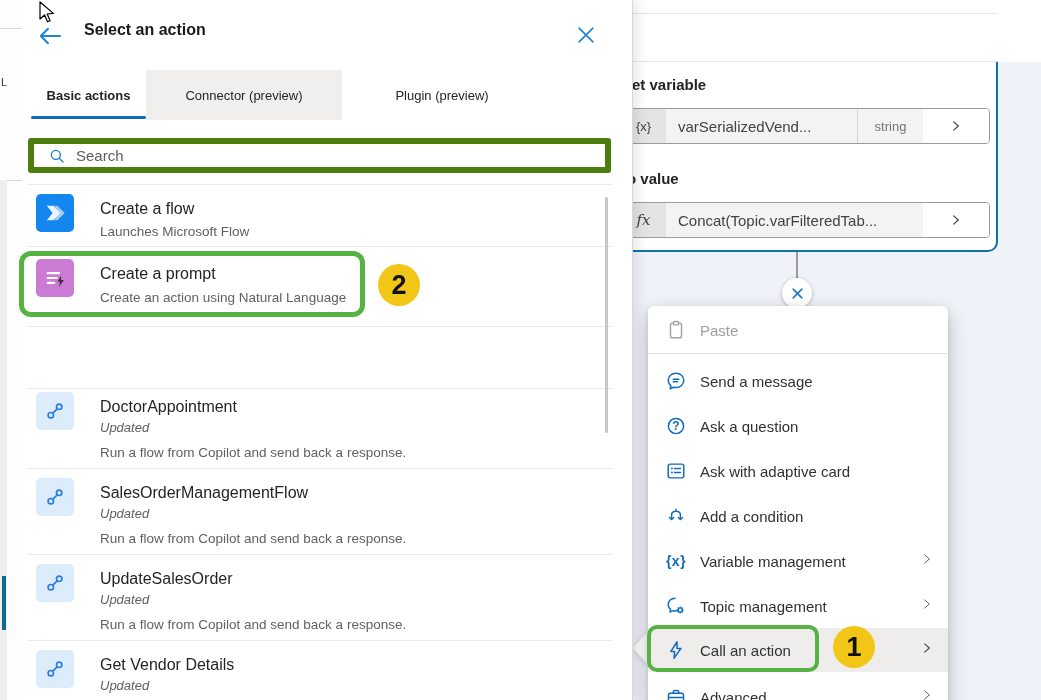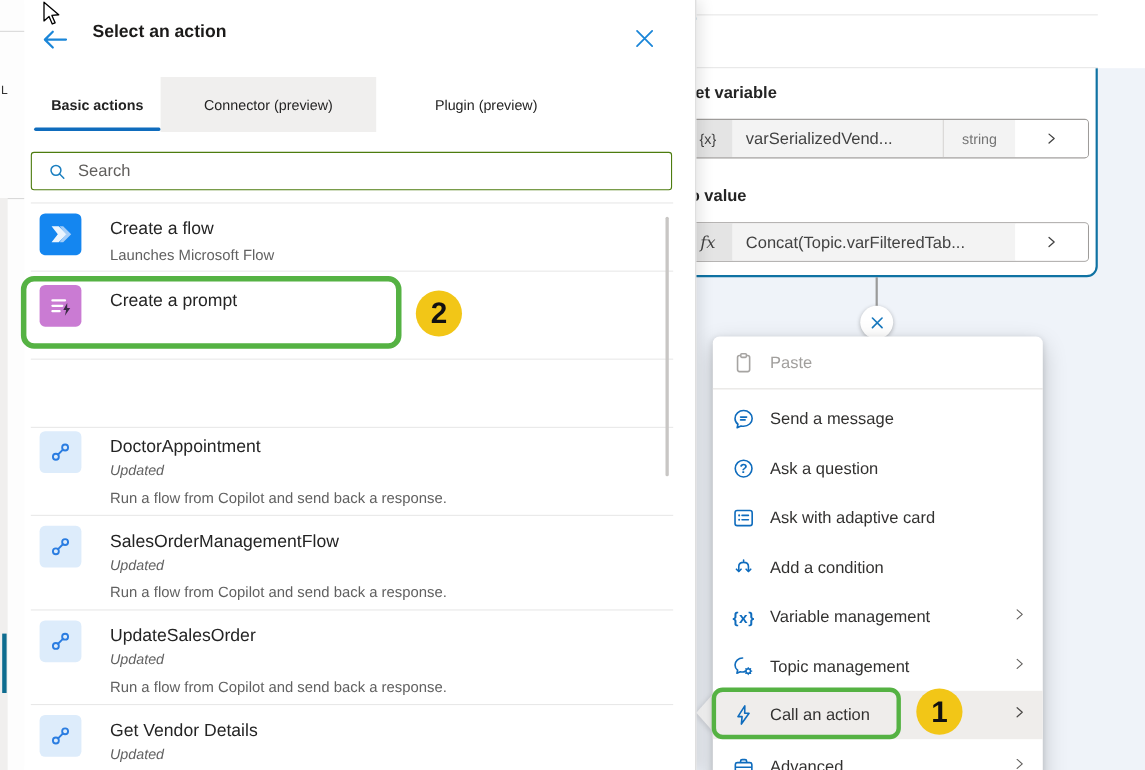--- a/index.html
+++ b/index.html
@@ -47,21 +47,21 @@
   
   .dialog { position:absolute; left:22px; top:0; width:611px; height:700px; background:#fff; z-index:4;
             border-right:1px solid #d8d8d8; box-shadow:4px 0 12px rgba(0,0,0,.10); }
   .d-back { position:absolute; left:14px; top:24px; width:28px; height:24px; cursor:pointer; }
   .d-title { position:absolute; left:62px; top:21px; font-size:16px; font-weight:bold; color:#1b1a19; }
   .d-close { position:absolute; left:553px; top:24px; width:22px; height:22px; cursor:pointer; }
   .tab { position:absolute; top:70px; height:50px; display:flex; align-items:center; justify-content:center;
          font-size:13px; color:#242424; }
   .tab--active { font-weight:bold; }
   .tab-underline { position:absolute; left:9px; top:116px; width:115px; height:3px; background:#0f6cbd; border-radius:2px; }
-  .searchbox { position:absolute; left:6px; top:138px; width:583px; height:35px; border:1px solid #4d7c0f; border-radius:3px;
+  .searchbox { position:absolute; left:6px; top:138px; width:583px; height:35px; border:6px solid #4d7c0f; border-radius:3px;
                display:flex; align-items:center; background:#fff; }
   .searchbox svg { margin-left:14px; flex:none; }
   .searchbox input { border:none; outline:none; flex:1; margin-left:10px; font-size:15px; color:#242424;
                      font-family:"Liberation Sans", sans-serif; background:transparent; }
   .searchbox input::placeholder { color:#605e5c; }
   .sep { position:absolute; left:6px; width:584px; height:1px; background:#e8e8e8; }
   .li { position:absolute; left:0; width:590px; height:84px; cursor:pointer; }
   .tile { position:absolute; left:14px; top:4px; width:38px; height:38px; border-radius:5px;
           display:flex; align-items:center; justify-content:center; }
   .tile-pa { background:#1486f0; }
@@ -300,20 +300,21 @@
     </div>
 
     <div class="li" style="top:255px; height:66px;">
       <span class="tile tile-prompt">
         <svg width="26" height="26" viewBox="0 0 32 32">
             <path d="M7 10h14M7 16h11M7 22h8" stroke="#ffffff" stroke-width="2.6" stroke-linecap="round"></path>
             <path d="M23.5 13l-4.4 7.6h3.2L20.9 27l6-8.6h-3.4L23.5 13z" fill="#3a2b45"></path>
           </svg>
       </span>
       <div class="li-t">Create a prompt</div>
+      <div class="li-s" style="top:35px">Create an action using Natural Language</div>
     </div>
 
 
     <div class="li" style="top:388px">
       <span class="tile tile-flow">
         <svg width="24" height="24" viewBox="0 0 24 24">
             <circle cx="7.8" cy="16.2" r="2.7" fill="none" stroke="#2b7de1" stroke-width="1.7"></circle>
             <circle cx="16.2" cy="7.8" r="2.7" fill="none" stroke="#2b7de1" stroke-width="1.7"></circle>
             <path d="M9.8 14.2l4.4-4.4" stroke="#2b7de1" stroke-width="1.7" stroke-linecap="round"></path>
           </svg>

